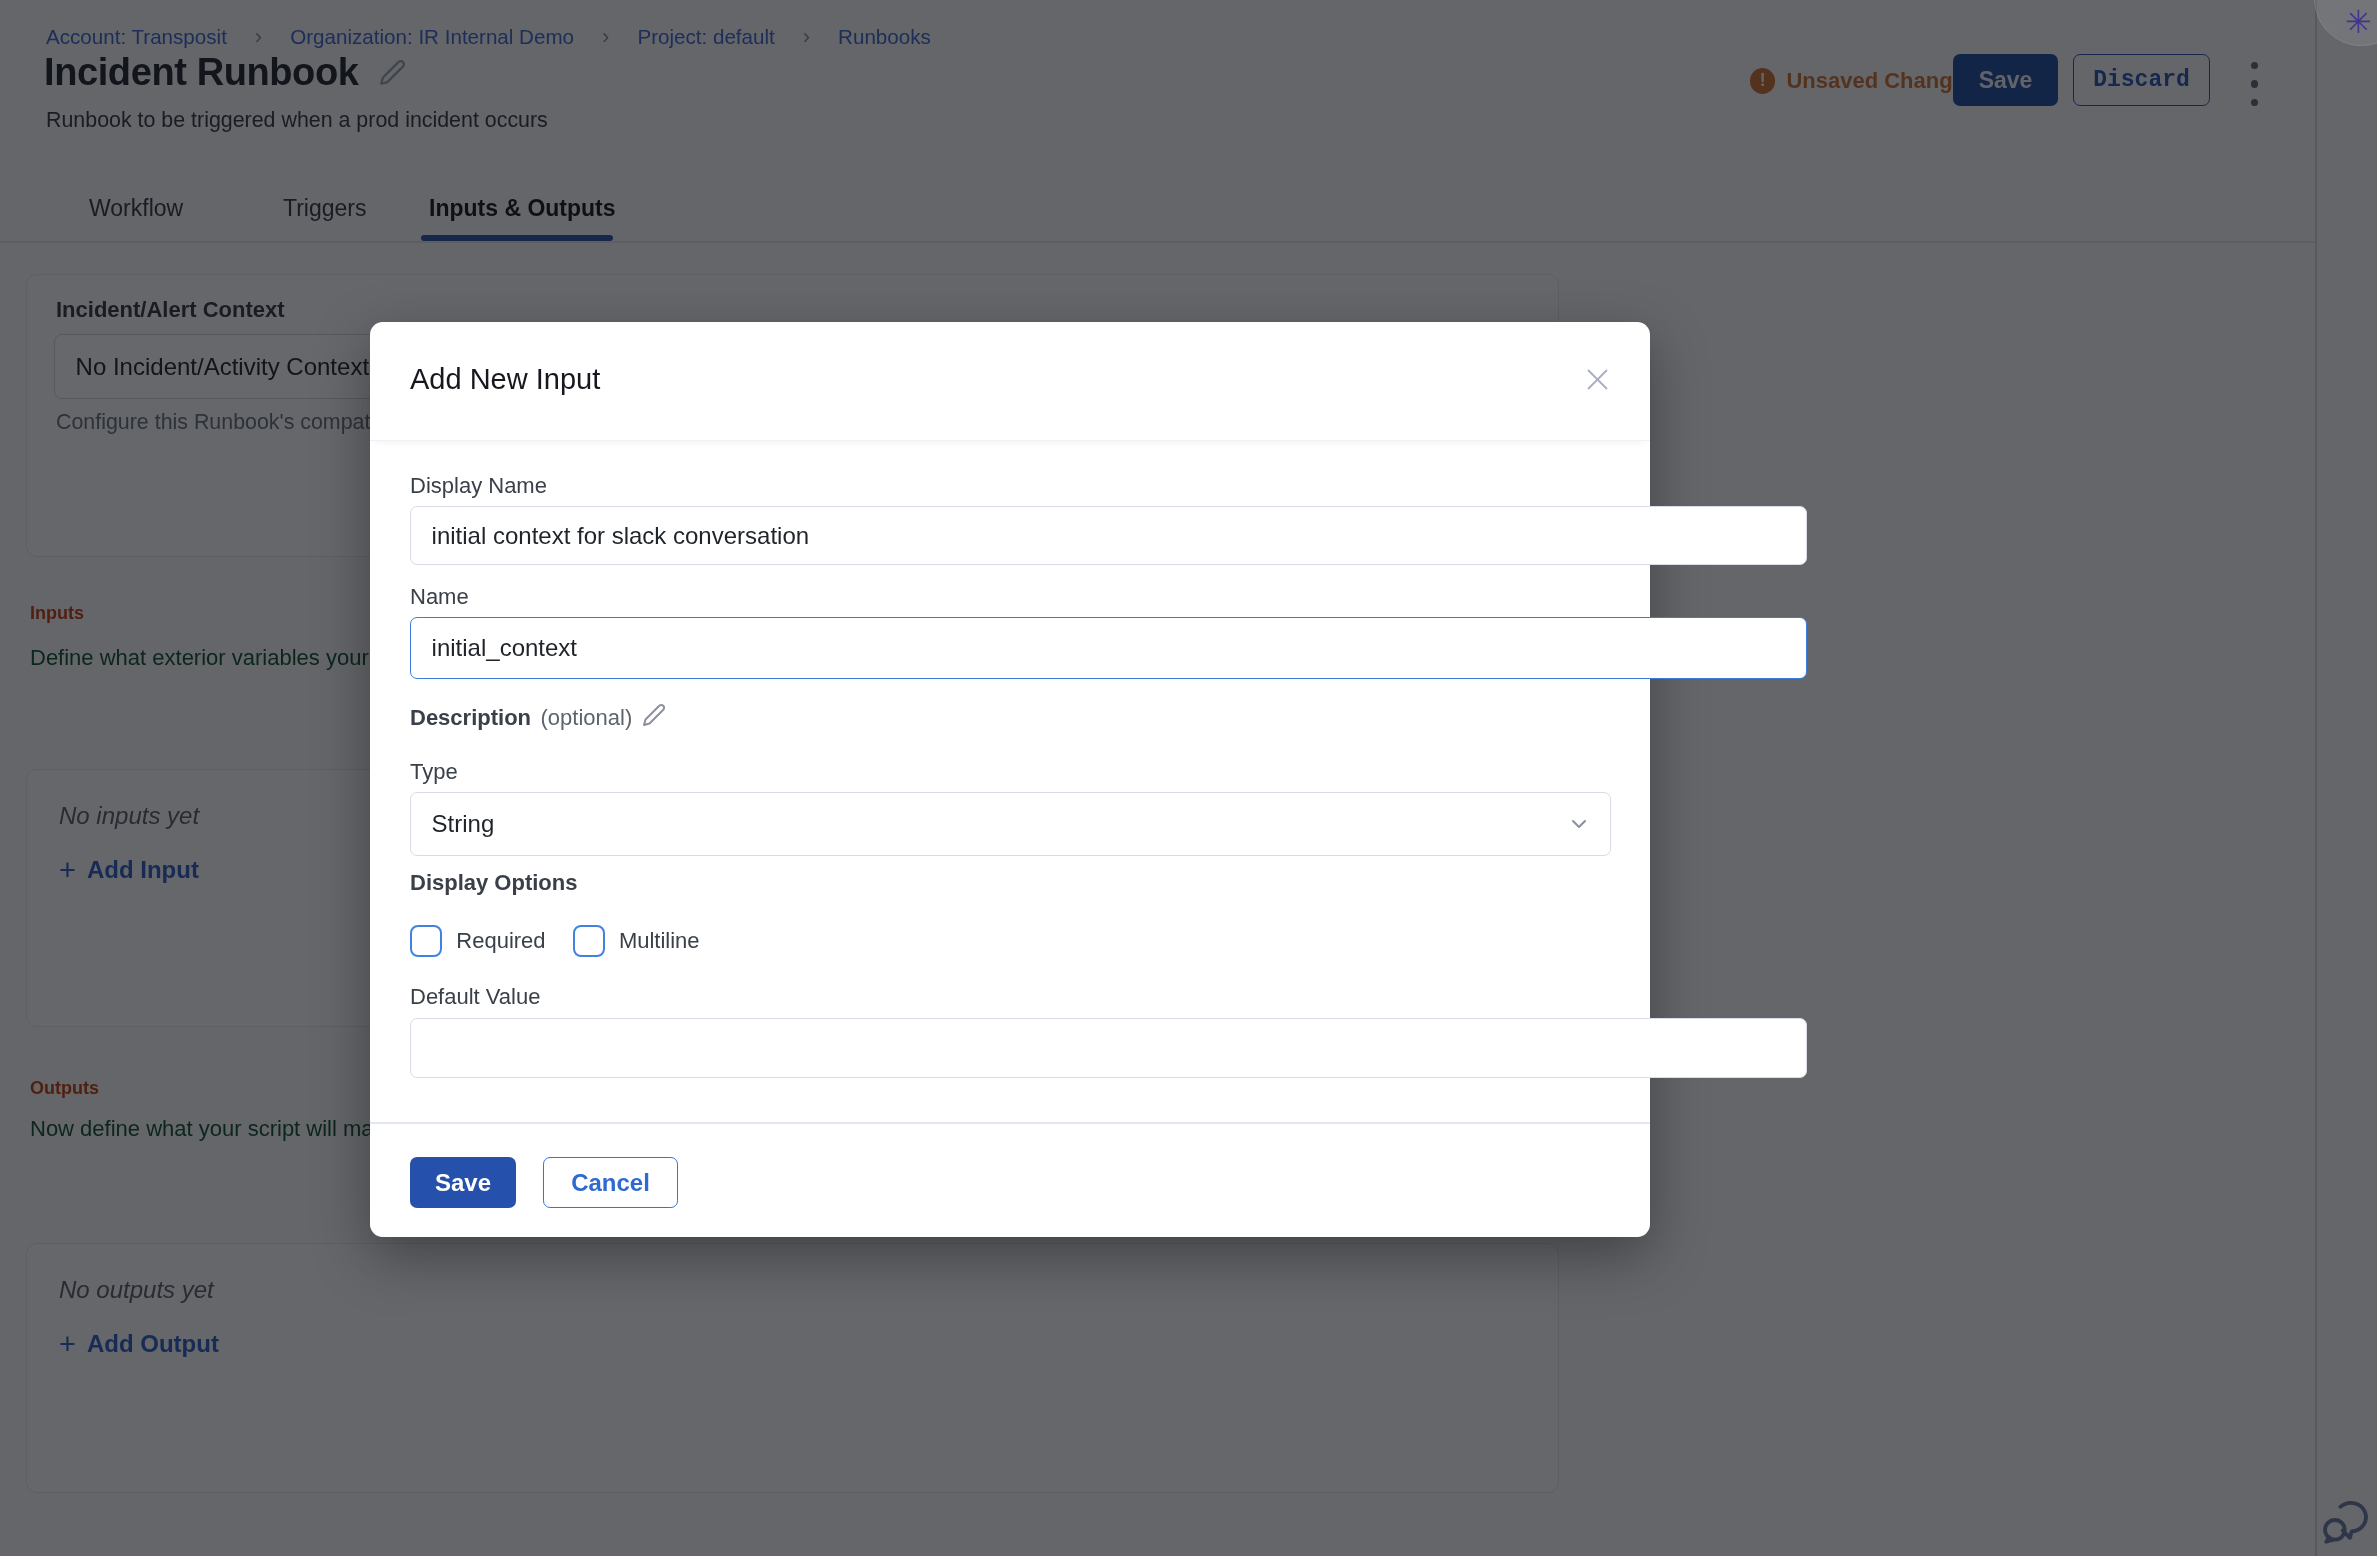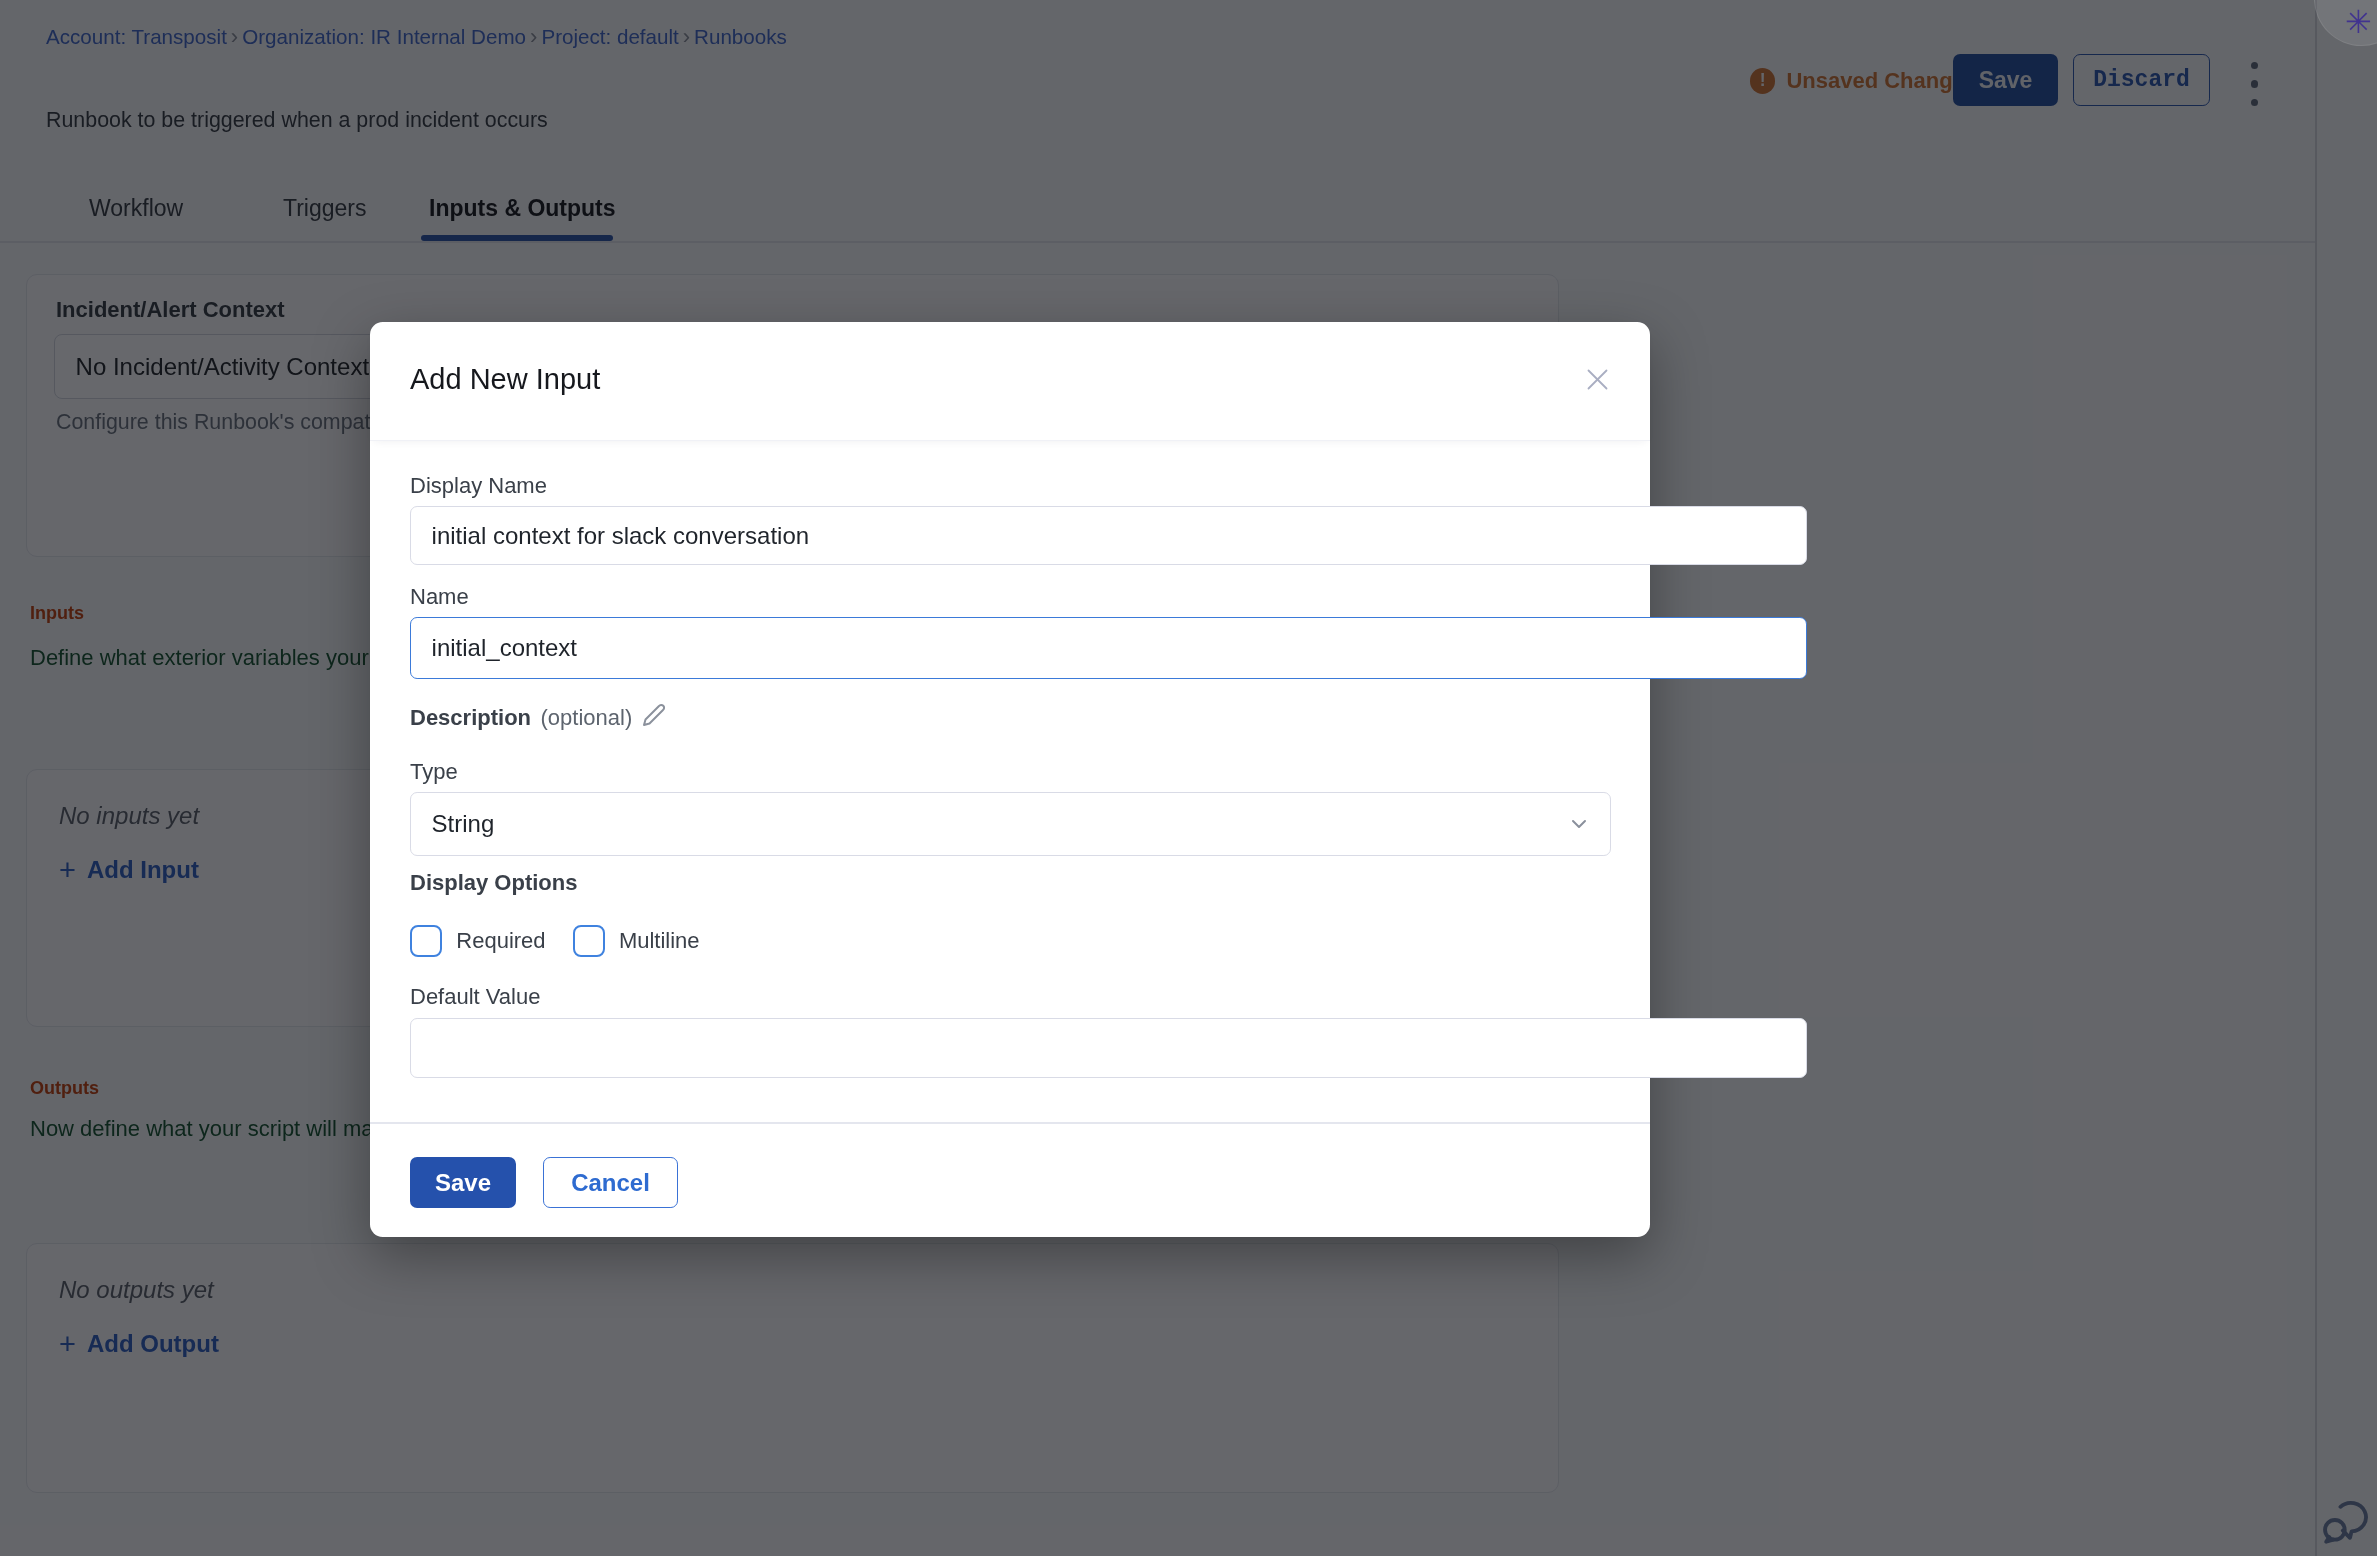--- a/index.html
+++ b/index.html
@@ -3,21 +3,21 @@
 <meta charset="utf-8">
 <style>
   * { margin:0; padding:0; box-sizing:border-box; }
   html,body { width:2377px; height:1556px; }
   body { font-family:"Liberation Sans", sans-serif; }
   .screen { position:relative; width:2377px; height:1556px; overflow:hidden; background:#f8f9fa; }
 
   
   .page { position:absolute; inset:0; z-index:1; }
 
-  .breadcrumb { position:absolute; left:46px; top:24px; font-size:20.6px; color:#868e96; display:flex; align-items:center; gap:4px; }
+  .breadcrumb { position:absolute; left:46px; top:24px; font-size:20.6px; color:#868e96; display:flex; align-items:center; gap:28px; }
   .breadcrumb a { color:#3f67c9; text-decoration:none; cursor:pointer; }
   .bc-sep { color:#8a9099; font-size:22px; }
 
   .page-title-row { position:absolute; left:44px; top:51px; display:flex; align-items:center; gap:20.6px; }
   .page-title { font-size:38px; font-weight:bold; color:#23272d; letter-spacing:-0.4px; }
   .pencil-icon svg { display:block; }
 
   .page-subtitle { position:absolute; left:46px; top:108px; font-size:21.4px; color:#343a40; }
 
   .header-actions { position:absolute; top:0; left:1739px; height:159px; }
@@ -101,20 +101,28 @@
     <nav class="breadcrumb">
       <a>Account: Transposit</a>
       <span class="bc-sep">›</span>
       <a>Organization: IR Internal Demo</a>
       <span class="bc-sep">›</span>
       <a>Project: default</a>
       <span class="bc-sep">›</span>
       <a>Runbooks</a>
     </nav>
 
+    <div class="page-title-row">
+      <h1 class="page-title">Incident Runbook</h1>
+      <span class="pencil-icon">
+        <svg width="27" height="27" viewBox="0 0 24 24" fill="none" stroke="#98a0a8" stroke-width="2" stroke-linecap="round" stroke-linejoin="round">
+            <path d="M17 3a2.85 2.85 0 1 1 4 4L7.5 20.5 2 22l1.5-5.5Z"></path>
+          </svg>
+      </span>
+    </div>
 
     <div class="page-subtitle">Runbook to be triggered when a prod incident occurs</div>
 
     <div class="header-actions">
       <div class="unsaved">
         <span class="warn-dot">!</span>
         <span>Unsaved Changes</span>
       </div>
       <button class="btn-header-save">Save</button>
       <button class="btn-header-discard">Discard</button>

